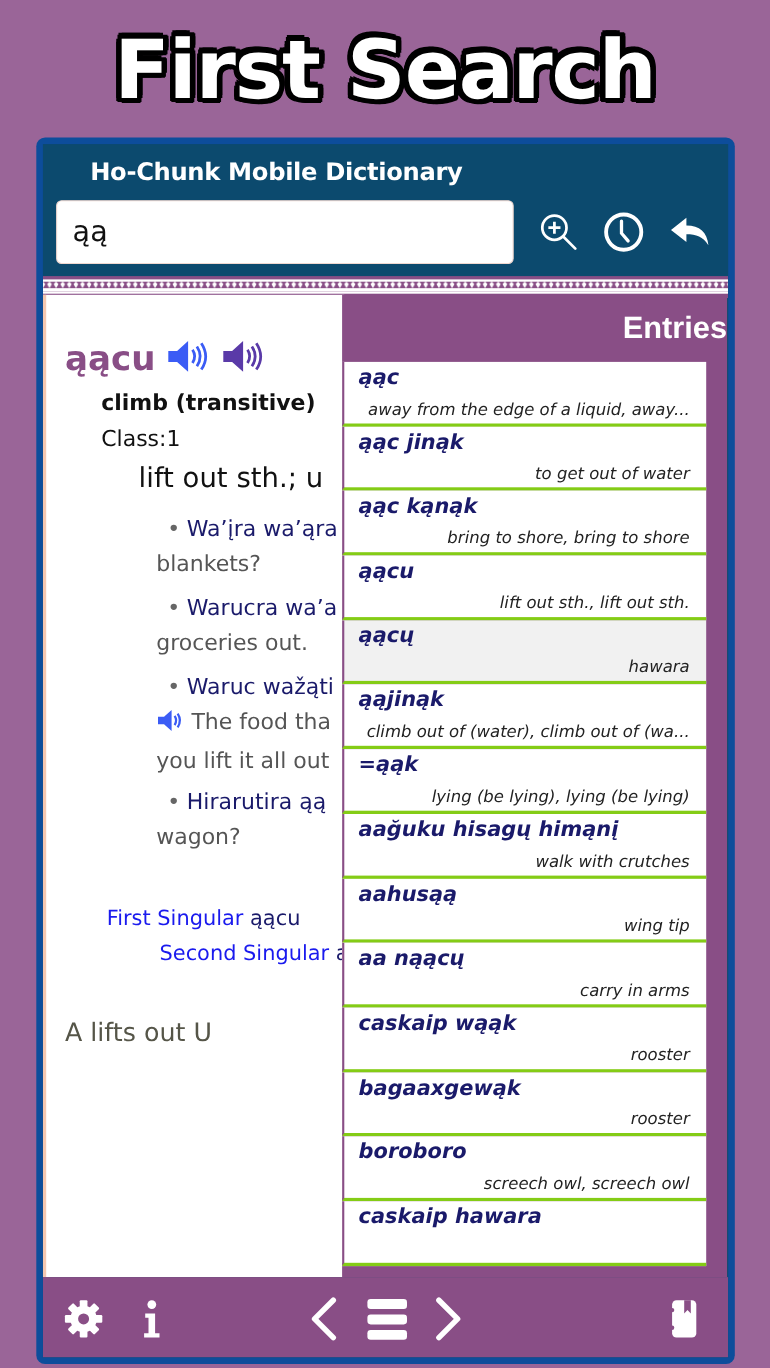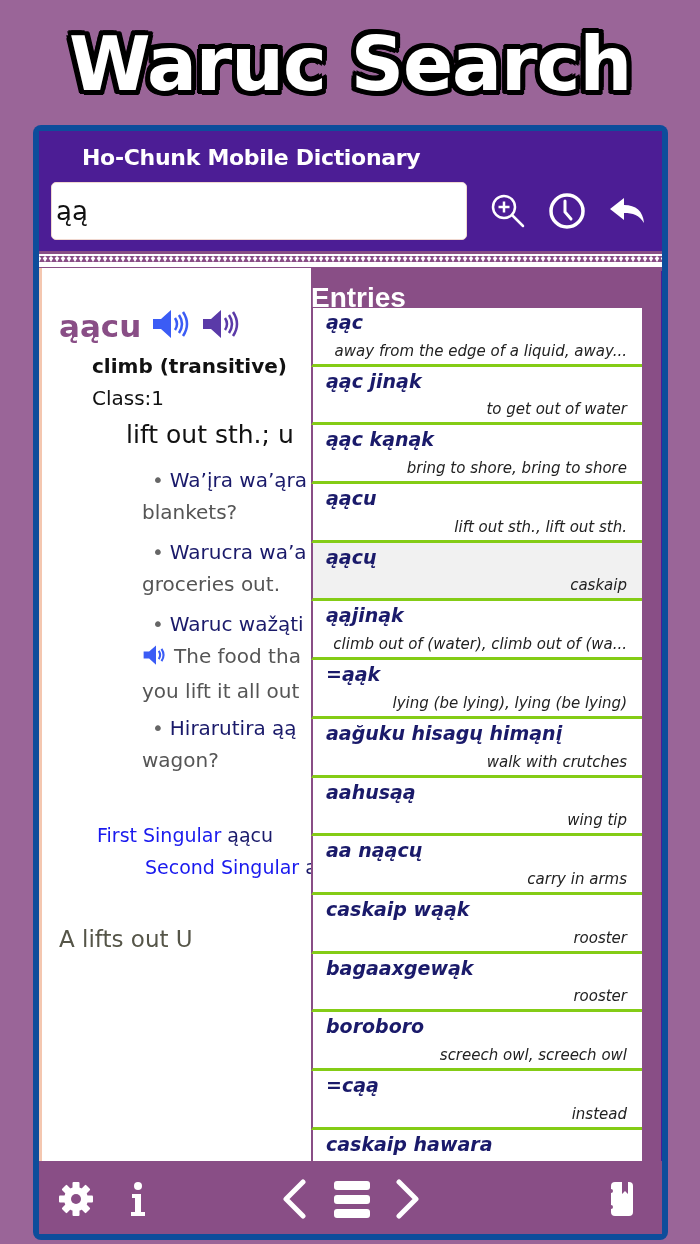--- a/index.html
+++ b/index.html
@@ -25,33 +25,33 @@
       -3px -5px 0 #000, 3px 5px 0 #000, -5px 3px 0 #000, 5px -3px 0 #000;
   }
   .phone {
     position: absolute; left: 33px; top: 125px; width: 635px; height: 1115px;
     background: #0d4d9b;
     border-radius: 8px;
     padding: 6px;
   }
   .screen {
     position: relative; width: 100%; height: 100%;
-    background: #4c1d95;
+    background: #0c4a6e;
     overflow: hidden;
   }
   .app-title {
     position: absolute; left: 43px; top: 14px;
     color: #ffffff; font-weight: bold; font-size: 22px;
     font-family: "DejaVu Sans", sans-serif;
     letter-spacing: -0.3px;
   }
   .search-box {
     position: absolute; left: 12px; top: 51px; width: 416px; height: 58px;
     background: #ffffff; border-radius: 5px; border: 1px solid #f0d8d0;
-    padding-left: 4px;
+    padding-left: 14px;
     font-size: 26px; line-height: 56px; color: #111;
     font-family: "DejaVu Sans", sans-serif;
     outline: none;
   }
   .hdr-icon {
     position: absolute; top: 60px; width: 40px; height: 40px;
     display: flex; align-items: center; justify-content: center;
     cursor: pointer;
   }
   .divider-band {
@@ -62,21 +62,21 @@
     background: #ffffff;
     border-left: 3px solid #f4c7b0;
     overflow: hidden;
   }
   .right-pane {
     position: absolute; left: 272px; top: 137px; width: 350px; height: 893px;
     background: #894e86;
     overflow: hidden;
   }
   .entries-title {
-    height: 40px; line-height: 60px; text-align: left;
+    height: 61px; line-height: 60px; text-align: right;
     color: #ffffff; font-weight: bold; font-size: 28px;
     font-family: "Liberation Sans", sans-serif;
   }
   .entry {
     position: relative;
     height: 58.7px;
     background: #ffffff;
     border-left: 2px solid #894e86;
     border-bottom: 3px solid #84cc16;
     margin-right: 19px;
@@ -125,21 +125,21 @@
   .meaning { position: absolute; left: 17px; top: 658px; font-size: 23px; color: #555548; }
   .bottom-bar {
     position: absolute; left: 0; top: 1030px; width: 100%; height: 73px;
     background: #894e86;
   }
   .bb-icon { position: absolute; top: 20px; height: 36px; display: flex; align-items: center; justify-content: center; cursor: pointer; }
 </style>
 </head>
 <body>
 
-<div class="banner">Waruc Search</div>
+<div class="banner">First Search</div>
 
 <div class="phone">
   <div class="screen">
 
     <div class="app-title">Ho-Chunk Mobile Dictionary</div>
 
     <input class="search-box" type="text" value="ąą" style="">
 
     <div class="hdr-icon" style="left:449px;">
       <svg width="36" height="36" viewBox="0 0 36 36">
@@ -250,21 +250,21 @@
           <div class="entry">
             <div class="hw">ąąc kąnąk</div>
             <div class="gloss">bring to shore, bring to shore</div>
           </div>
           <div class="entry">
             <div class="hw">ąącu</div>
             <div class="gloss">lift out sth., lift out sth.</div>
           </div>
           <div class="entry selected">
             <div class="hw">ąącų</div>
-            <div class="gloss">caskaip</div>
+            <div class="gloss">hawara</div>
           </div>
           <div class="entry">
             <div class="hw">ąąjinąk</div>
             <div class="gloss">climb out of (water), climb out of (wa...</div>
           </div>
           <div class="entry">
             <div class="hw">=ąąk</div>
             <div class="gloss">lying (be lying), lying (be lying)</div>
           </div>
           <div class="entry">
@@ -283,24 +283,20 @@
             <div class="hw">caskaip wąąk</div>
             <div class="gloss">rooster</div>
           </div>
           <div class="entry">
             <div class="hw">bagaaxgewąk</div>
             <div class="gloss">rooster</div>
           </div>
           <div class="entry">
             <div class="hw">boroboro</div>
             <div class="gloss">screech owl, screech owl</div>
-          </div>
-          <div class="entry">
-            <div class="hw">=cąą</div>
-            <div class="gloss">instead</div>
           </div>
           <div class="entry">
             <div class="hw">caskaip hawara</div>
             <div class="gloss"></div>
           </div>
         </div>
     </div>
 
     <div class="bottom-bar">
       <div class="bb-icon" style="left:18px;">

